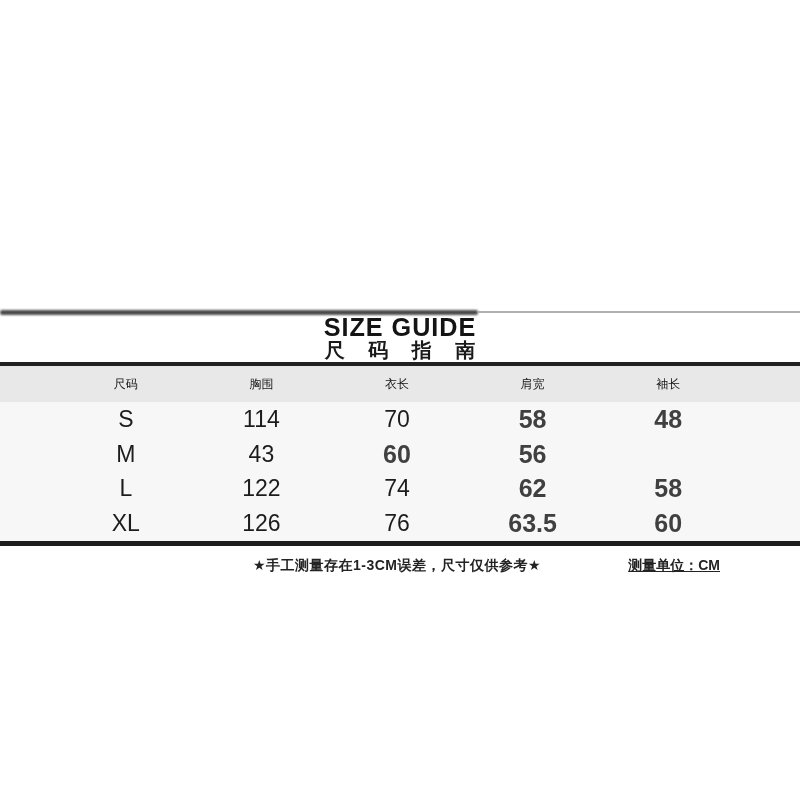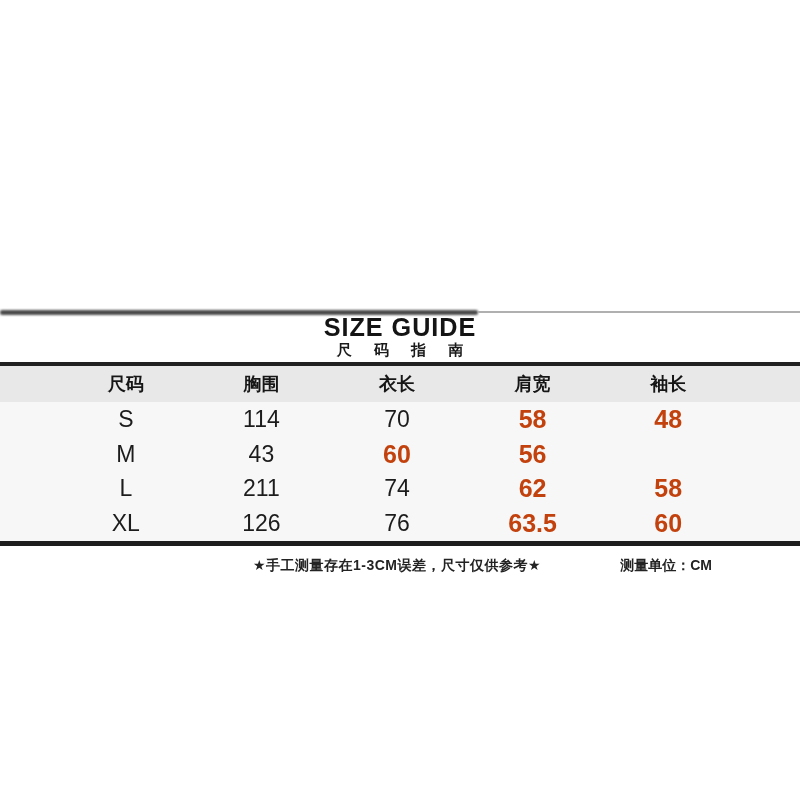--- a/index.html
+++ b/index.html
@@ -19,50 +19,50 @@
   .top-rule .seg-dark { width: 478px; height: 5px; background: #4a4a4a;
                         filter: blur(1.2px); border-radius: 2px; }
   .top-rule .seg-light { flex: 1; height: 2px; background: #b0b0b0; margin-top: 1px;
                          filter: blur(0.5px); }
 
   .title-en { position: absolute; top: 265px; left: 0; width: 800px;
               text-align: center; font-size: 26px; line-height: 28px;
               font-weight: 700; letter-spacing: 1px; color: #141414;
               transform: scaleX(0.97); }
   .title-zh { position: absolute; top: 292px; left: 0; width: 800px;
-              text-align: center; font-size: 15px; line-height: 20px;
+              text-align: center; font-size: 20px; line-height: 20px;
               font-weight: 700; letter-spacing: 9px; text-indent: 9px;
               color: #1a1a1a; }
 
   .rule-a { position: absolute; top: 314px; left: 0; width: 800px; height: 4px;
             background: #212121; }
   .rule-b { position: absolute; top: 493px; left: 0; width: 800px; height: 5px;
             background: #1d1d1d; }
 
   .grid-row { display: grid; grid-template-columns: repeat(5, 1fr);
               padding: 0 64px 0 58px; align-items: center; }
   .cell { text-align: center; }
 
   .thead { position: absolute; top: 318px; left: 0; width: 800px; height: 36px;
            background: #e8e8e8; }
-  .thead .cell { font-size: 18px; font-weight: 700; color: #161616; line-height: 36px; }
+  .thead .cell { font-size: 12px; font-weight: 400; color: #161616; line-height: 36px; }
 
   .tbody { position: absolute; top: 354px; left: 0; width: 800px; height: 139px;
            background: #f7f7f7; display: grid; grid-template-rows: repeat(4, 1fr); }
   .tbody .grid-row { height: 100%; }
   .cell-size, .cell-chest, .cell-length { font-size: 23px; font-weight: 400; color: #1c1c1c; }
-  .cell-shoulder, .cell-sleeve { font-size: 25px; font-weight: 600; color: #c2410c; }
+  .cell-shoulder, .cell-sleeve { font-size: 25px; font-weight: 600; color: #404040; }
 
   .footer { position: absolute; top: 503px; left: 0; width: 800px; height: 28px; padding-left: 6px; }
   .footer-note { position: absolute; top: 0; left: 0; width: 800px; height: 28px;
                  text-align: center; font-size: 14px; line-height: 28px;
                  font-weight: 700; color: #232323; letter-spacing: 0.5px;
                  transform: translateX(-3px); }
-  .footer-unit { position: absolute; top: 0; right: 88px; height: 28px;
-                 font-size: 14px; line-height: 28px; font-weight: 700; color: #232323; }
+  .footer-unit { position: absolute; top: 0; right: 80px; height: 28px;
+                 font-size: 14px; line-height: 28px; font-weight: 700; color: #232323; text-decoration: underline; }
 </style>
 </head>
 <body>
 
 <div class="sheet">
 
   <div class="top-rule">
     <div class="seg-dark"></div>
     <div class="seg-light"></div>
   </div>
@@ -89,21 +89,21 @@
       <div class="cell cell-sleeve">48</div>
     </div>
     <div class="grid-row">
       <div class="cell cell-size">M</div>
       <div class="cell cell-length">43</div>
       <div class="cell cell-shoulder">60</div>
       <div class="cell cell-sleeve">56</div>
     </div>
     <div class="grid-row">
       <div class="cell cell-size">L</div>
-      <div class="cell cell-chest">211</div>
+      <div class="cell cell-chest">122</div>
       <div class="cell cell-length">74</div>
       <div class="cell cell-shoulder">62</div>
       <div class="cell cell-sleeve">58</div>
     </div>
     <div class="grid-row">
       <div class="cell cell-size">XL</div>
       <div class="cell cell-chest">126</div>
       <div class="cell cell-length">76</div>
       <div class="cell cell-shoulder">63.5</div>
       <div class="cell cell-sleeve">60</div>

